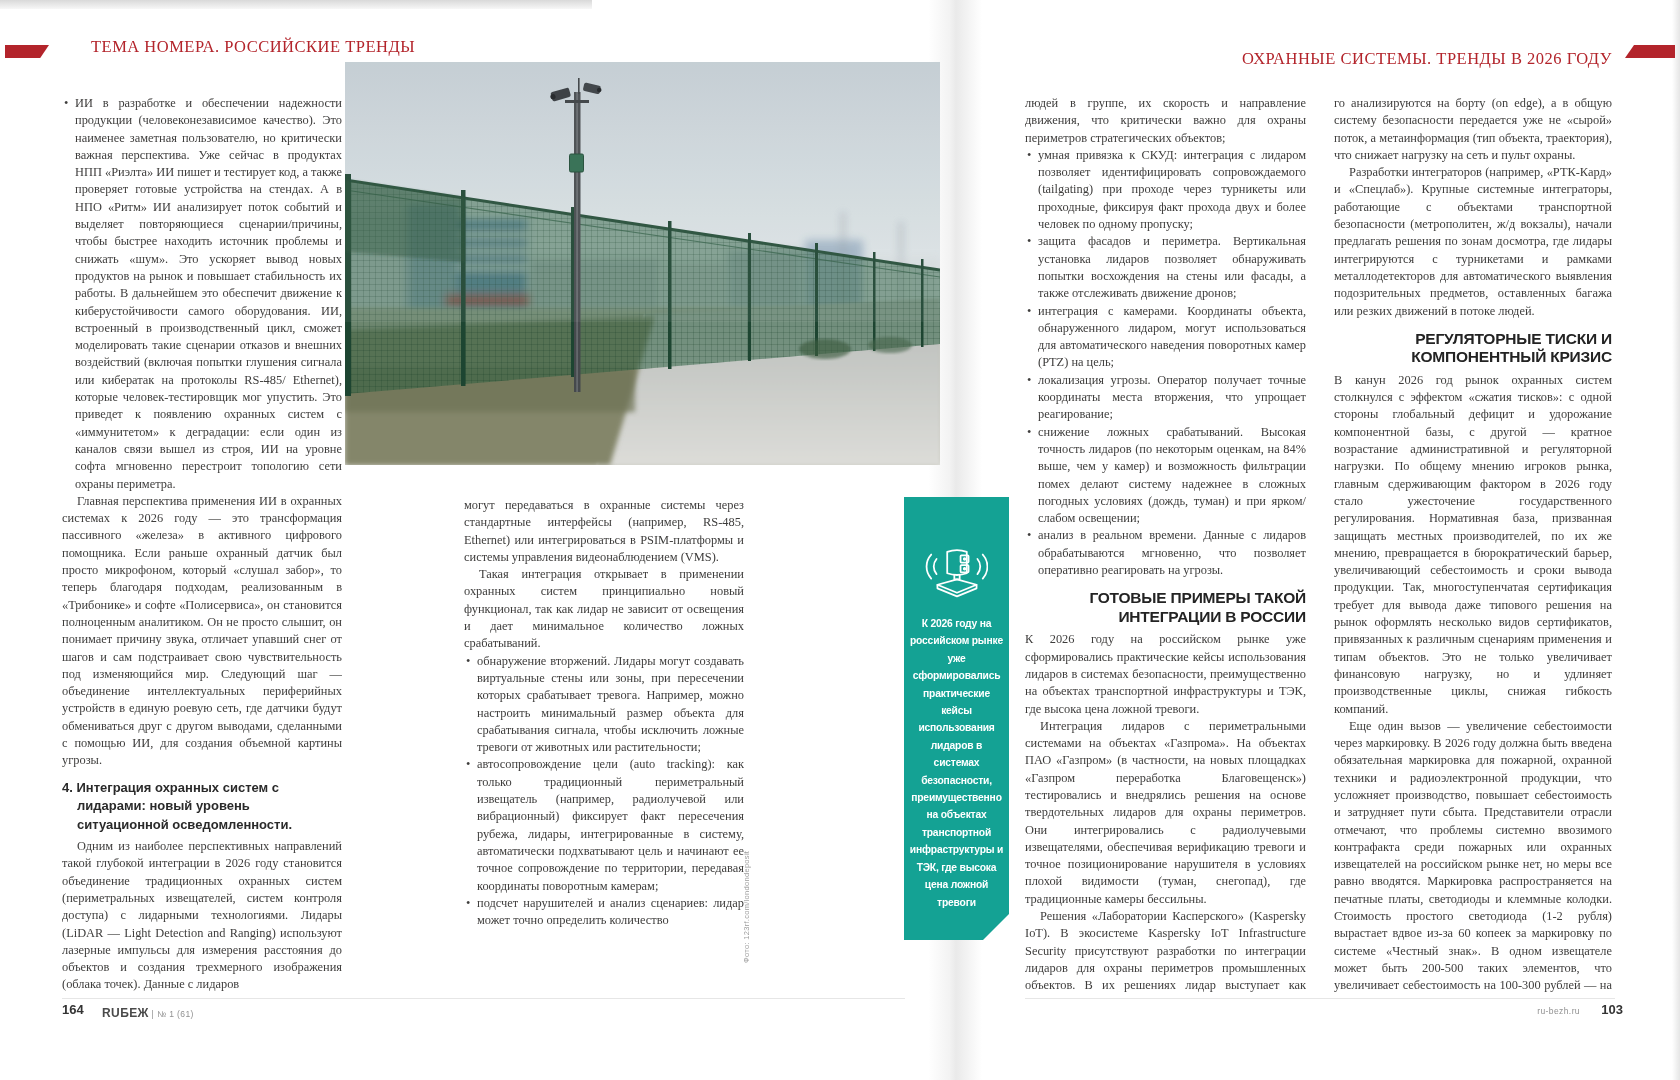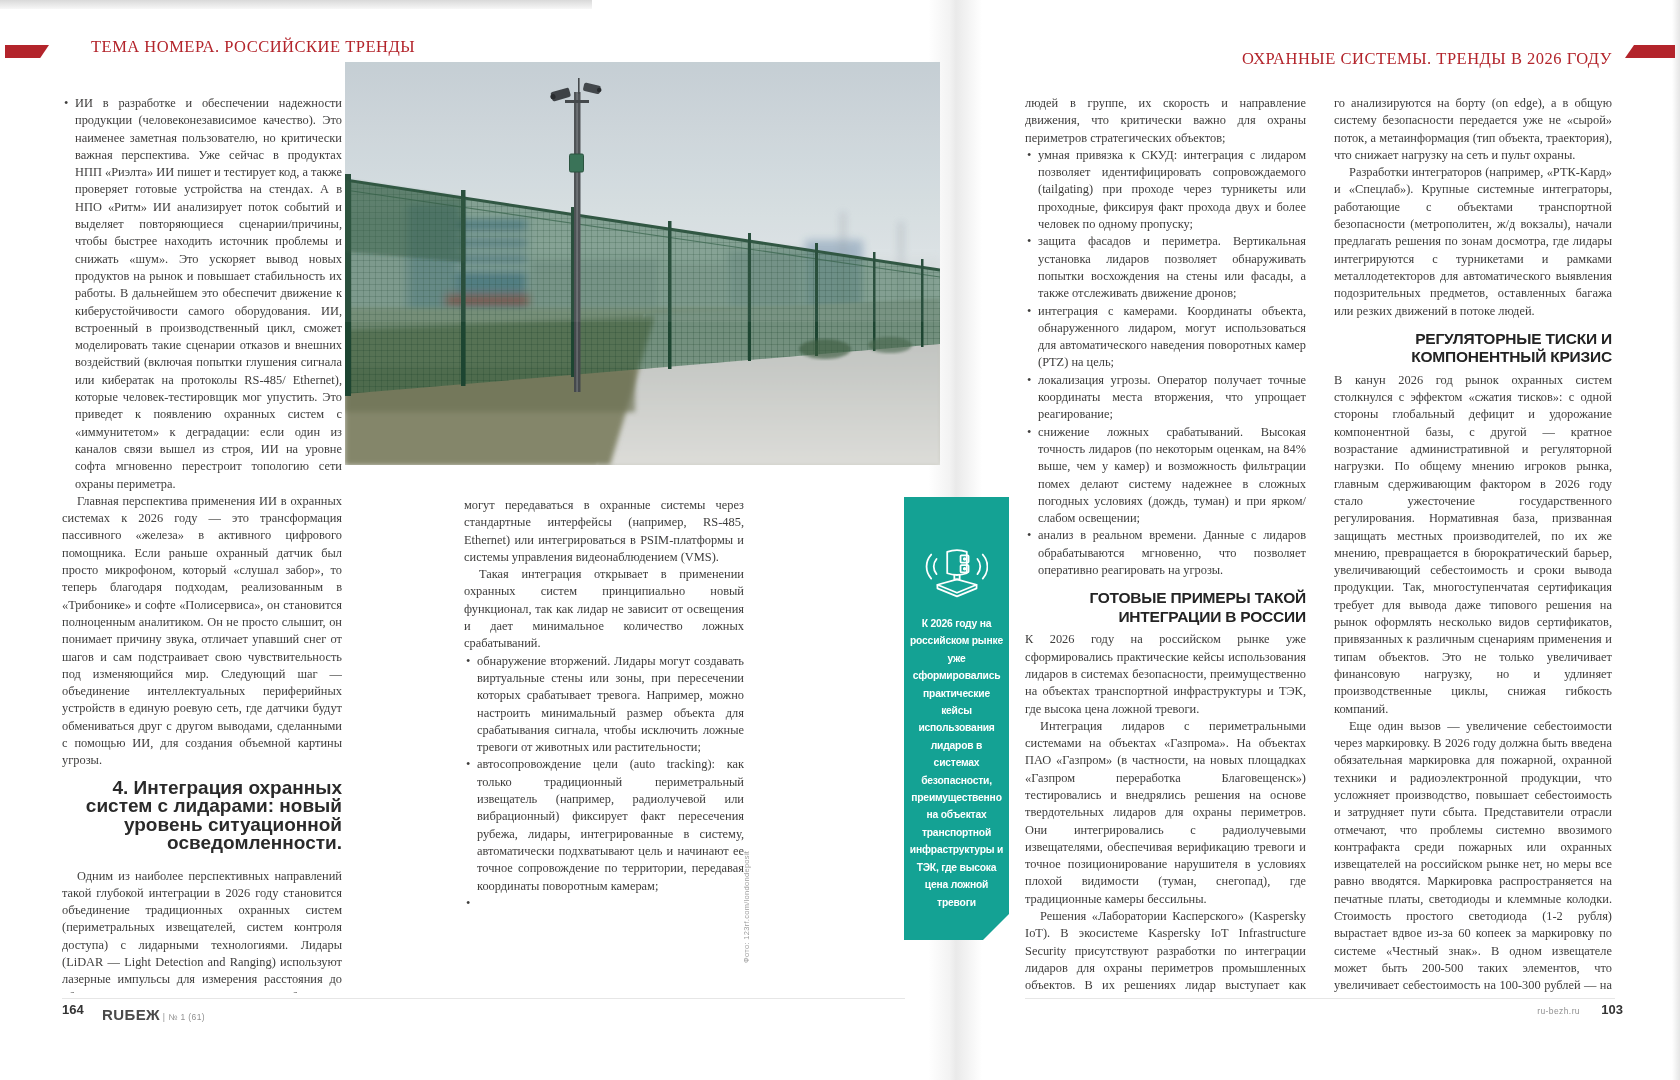--- a/index.html
+++ b/index.html
@@ -35,43 +35,43 @@
   #col4{left:1334px;top:95px;width:278px;height:898px;}
 
   .blk{margin:0;}
   .blk.p{text-indent:15px;}
   .blk.pc{text-indent:0;}
   .blk.bullet{padding-left:13px;position:relative;}
   .blk.bullet .dot{position:absolute;left:2px;top:0;}
   .blk.h2{font-family:"Liberation Sans",sans-serif;font-weight:bold;font-size:15.5px;
     line-height:18.5px;color:#232323;letter-spacing:-0.2px;margin:10px 0 5px;
     text-align:right;text-indent:0;}
-  .blk.h3{font-family:"Liberation Sans",sans-serif;font-weight:bold;font-size:19px;
-    line-height:18.5px;color:#2a2a2a;margin:9px 0 15px;text-align:right;
+  .blk.h3{font-family:"Liberation Sans",sans-serif;font-weight:bold;font-size:13px;
+    line-height:18.5px;color:#2a2a2a;margin:9px 0 4px;text-align:left;
     padding-left:15px;text-indent:-15px;}
 
   .callout{position:absolute;left:904px;top:497px;width:105px;height:443px;
     background:#14a294;color:#ffffff;text-align:center;
     clip-path:polygon(0 0,100% 0,100% calc(100% - 26px),calc(100% - 26px) 100%,0 100%);}
   .callout-icon{margin:46px auto 14px;width:64px;height:58px;}
   .callout-text{font-family:"Liberation Sans",sans-serif;font-weight:bold;
     font-size:10.3px;line-height:17.4px;padding:0 4px;letter-spacing:-0.2px;}
 
   .rule{position:absolute;height:1px;background:#e6e6e6;top:998px;}
   .rule-l{left:62px;width:843px;}
   .rule-r{left:1025px;width:590px;}
 
   .pnum{position:absolute;top:1002px;font-family:"Liberation Sans",sans-serif;
     font-weight:bold;font-size:13px;color:#333;}
   #pnum-left{left:62px;}
   #pnum-right{right:57px;}
   .footer-meta{position:absolute;top:1006px;font-family:"Liberation Sans",sans-serif;
     font-size:8.5px;color:#909090;letter-spacing:0.4px;}
   #footer-brand{left:102px;}
-  #footer-brand b{color:#4a4a4a;font-size:15px;}
+  #footer-brand b{color:#4a4a4a;font-size:12px;}
   #footer-site{right:100px;}
 </style>
 </head>
 <body>
 
 <div class="spread">
 
   <div class="top-sliver"></div>
   <div class="gutter"></div>
   <div class="edge-right"></div>
@@ -177,21 +177,21 @@
       <div class="blk bullet"><span class="dot">•</span><span>ИИ в разработке и обеспечении надежности продукции (человеконезависимое качество). Это наименее заметная пользователю, но критически важная перспектива. Уже сейчас в продуктах НПП «Риэлта» ИИ пишет и тестирует код, а также проверяет готовые устройства на стендах. А в НПО «Ритм» ИИ анализирует поток событий и выделяет повторяющиеся сценарии/причины, чтобы быстрее находить источник проблемы и снижать «шум». Это ускоряет вывод новых продуктов на рынок и повышает стабильность их работы. В дальнейшем это обеспечит движение к киберустойчивости самого оборудования. ИИ, встроенный в производственный цикл, сможет моделировать такие сценарии отказов и внешних воздействий (включая попытки глушения сигнала или кибератак на протоколы RS-485/ Ethernet), которые человек-тестировщик мог упустить. Это приведет к появлению охранных систем с «иммунитетом» к деградации: если один из каналов связи вышел из строя, ИИ на уровне софта мгновенно перестроит топологию сети охраны периметра.</span></div>
       <div class="blk p">Главная перспектива применения ИИ в охранных системах к 2026 году — это трансформация пассивного «железа» в активного цифрового помощника. Если раньше охранный датчик был просто микрофоном, который «слушал забор», то теперь благодаря подходам, реализованным в «Трибонике» и софте «Полисервиса», он становится полноценным аналитиком. Он не просто слышит, он понимает причину звука, отличает упавший снег от шагов и сам подстраивает свою чувствительность под изменяющийся мир. Следующий шаг — объединение интеллектуальных периферийных устройств в единую роевую сеть, где датчики будут обмениваться друг с другом выводами, сделанными с помощью ИИ, для создания объемной картины угрозы.</div>
       <div class="blk h3">4. Интеграция охранных систем с лидарами: новый уровень ситуационной осведомленности.</div>
       <div class="blk p">Одним из наиболее перспективных направлений такой глубокой интеграции в 2026 году становится объединение традиционных охранных систем (периметральных извещателей, систем контроля доступа) с лидарными технологиями. Лидары (LiDAR — Light Detection and Ranging) используют лазерные импульсы для измерения расстояния до объектов и создания трехмерного изображения (облака точек). Данные с лидаров</div>
     </div>
   <div class="col" id="col2">
       <div class="blk pc">могут передаваться в охранные системы через стандартные интерфейсы (например, RS-485, Ethernet) или интегрироваться в PSIM-платформы и системы управления видеонаблюдением (VMS).</div>
       <div class="blk p">Такая интеграция открывает в применении охранных систем принципиально новый функционал, так как лидар не зависит от освещения и дает минимальное количество ложных срабатываний.</div>
       <div class="blk bullet"><span class="dot">•</span><span>обнаружение вторжений. Лидары могут создавать виртуальные стены или зоны, при пересечении которых срабатывает тревога. Например, можно настроить минимальный размер объекта для срабатывания сигнала, чтобы исключить ложные тревоги от животных или растительности;</span></div>
       <div class="blk bullet"><span class="dot">•</span><span>автосопровождение цели (auto tracking): как только традиционный периметральный извещатель (например, радиолучевой или вибрационный) фиксирует факт пересечения рубежа, лидары, интегрированные в систему, автоматически подхватывают цель и начинают ее точное сопровождение по территории, передавая координаты поворотным камерам;</span></div>
-      <div class="blk bullet"><span class="dot">•</span></div>
+      <div class="blk bullet"><span class="dot">•</span><span>подсчет нарушителей и анализ сценариев: лидар может точно определить количество</span></div>
     </div>
   <div class="col" id="col3">
       <div class="blk pc">людей в группе, их скорость и направление движения, что критически важно для охраны периметров стратегических объектов;</div>
       <div class="blk bullet"><span class="dot">•</span><span>умная привязка к СКУД: интеграция с лидаром позволяет идентифицировать сопровождаемого (tailgating) при проходе через турникеты или проходные, фиксируя факт прохода двух и более человек по одному пропуску;</span></div>
       <div class="blk bullet"><span class="dot">•</span><span>защита фасадов и периметра. Вертикальная установка лидаров позволяет обнаруживать попытки восхождения на стены или фасады, а также отслеживать движение дронов;</span></div>
       <div class="blk bullet"><span class="dot">•</span><span>интеграция с камерами. Координаты объекта, обнаруженного лидаром, могут использоваться для автоматического наведения поворотных камер (PTZ) на цель;</span></div>
       <div class="blk bullet"><span class="dot">•</span><span>локализация угрозы. Оператор получает точные координаты места вторжения, что упрощает реагирование;</span></div>
       <div class="blk bullet"><span class="dot">•</span><span>снижение ложных срабатываний. Высокая точность лидаров (по некоторым оценкам, на 84% выше, чем у камер) и возможность фильтрации помех делают систему надежнее в сложных погодных условиях (дождь, туман) и при ярком/слабом освещении;</span></div>
       <div class="blk bullet"><span class="dot">•</span><span>анализ в реальном времени. Данные с лидаров обрабатываются мгновенно, что позволяет оперативно реагировать на угрозы.</span></div>
       <div class="blk h2">ГОТОВЫЕ ПРИМЕРЫ ТАКОЙ ИНТЕГРАЦИИ В РОССИИ</div>

